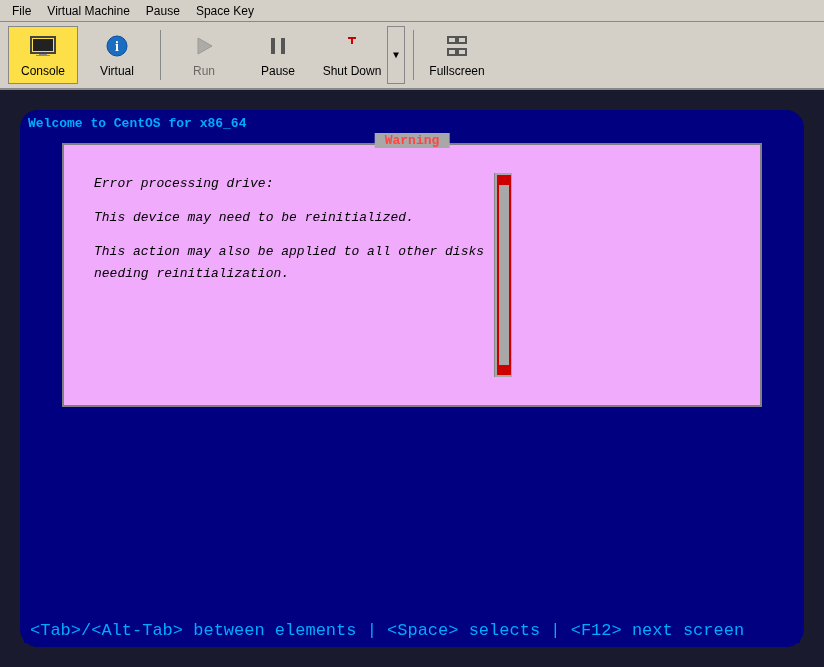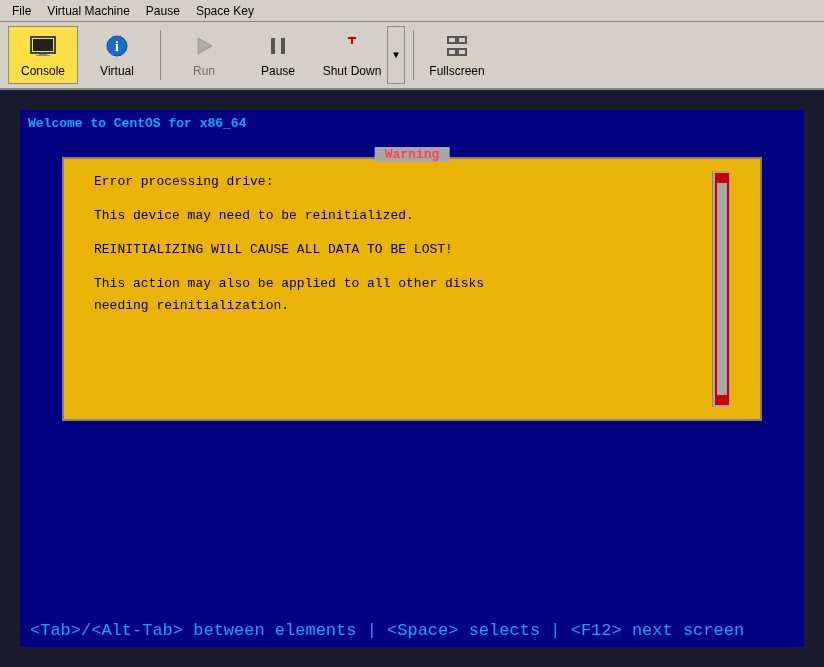--- a/index.html
+++ b/index.html
@@ -97,66 +97,66 @@
       padding: 20px;
     }
 
     
     .centos-screen {
       background: #000080;
       flex: 1;
       display: flex;
       flex-direction: column;
       padding: 4px;
+      border-radius: 18px;
     }
 
     .centos-title-bar {
       color: #00aaff;
       font-size: 13px;
       padding: 2px 4px;
       font-family: 'Courier New', Courier, monospace;
       font-weight: bold;
     }
 
     .centos-dialog-wrapper {
       flex: 1;
       display: flex;
       align-items: flex-start;
       justify-content: center;
       padding-top: 10px;
     }
 
     .centos-dialog {
-      background: #eab308;
+      background: #f0abfc;
       width: 700px;
       display: flex;
-      flex-direction: column;
       border: 2px solid #808080;
       position: relative;
-      margin-top: 14px;
     }
 
     .centos-dialog-title {
       position: absolute;
       top: -12px;
       left: 50%;
       transform: translateX(-50%);
       color: #ff4444;
       font-size: 13px;
       font-weight: bold;
       background: #a8a8a8;
       padding: 0 10px;
       font-family: 'Courier New', Courier, monospace;
     }
 
     .centos-dialog-body {
-      padding: 12px 30px;
+      padding: 28px 30px;
       display: flex;
       gap: 10px;
       min-height: 260px;
+      font-style: italic;
     }
 
     .centos-dialog-text {
       flex: 1;
       color: #000;
       font-size: 13px;
       font-family: 'Courier New', Courier, monospace;
       line-height: 1.7;
     }
 
@@ -324,21 +324,20 @@
 
     <div class="centos-dialog-wrapper">
       <div class="centos-dialog">
 
         <div class="centos-dialog-title">Warning</div>
 
         <div class="centos-dialog-body">
           <div class="centos-dialog-text">
             <p>Error processing drive:</p>
             <p>This device may need to be reinitialized.</p>
-            <p>REINITIALIZING WILL CAUSE ALL DATA TO BE LOST!</p>
             <p>This action may also be applied to all other disks<br>needing reinitialization.</p>
           </div>
           <div class="centos-scrollbar">
             <div class="scrollbar-track">
               <div class="scrollbar-thumb-top"></div>
               <div class="scrollbar-thumb-bottom"></div>
             </div>
           </div>
         </div>
 

